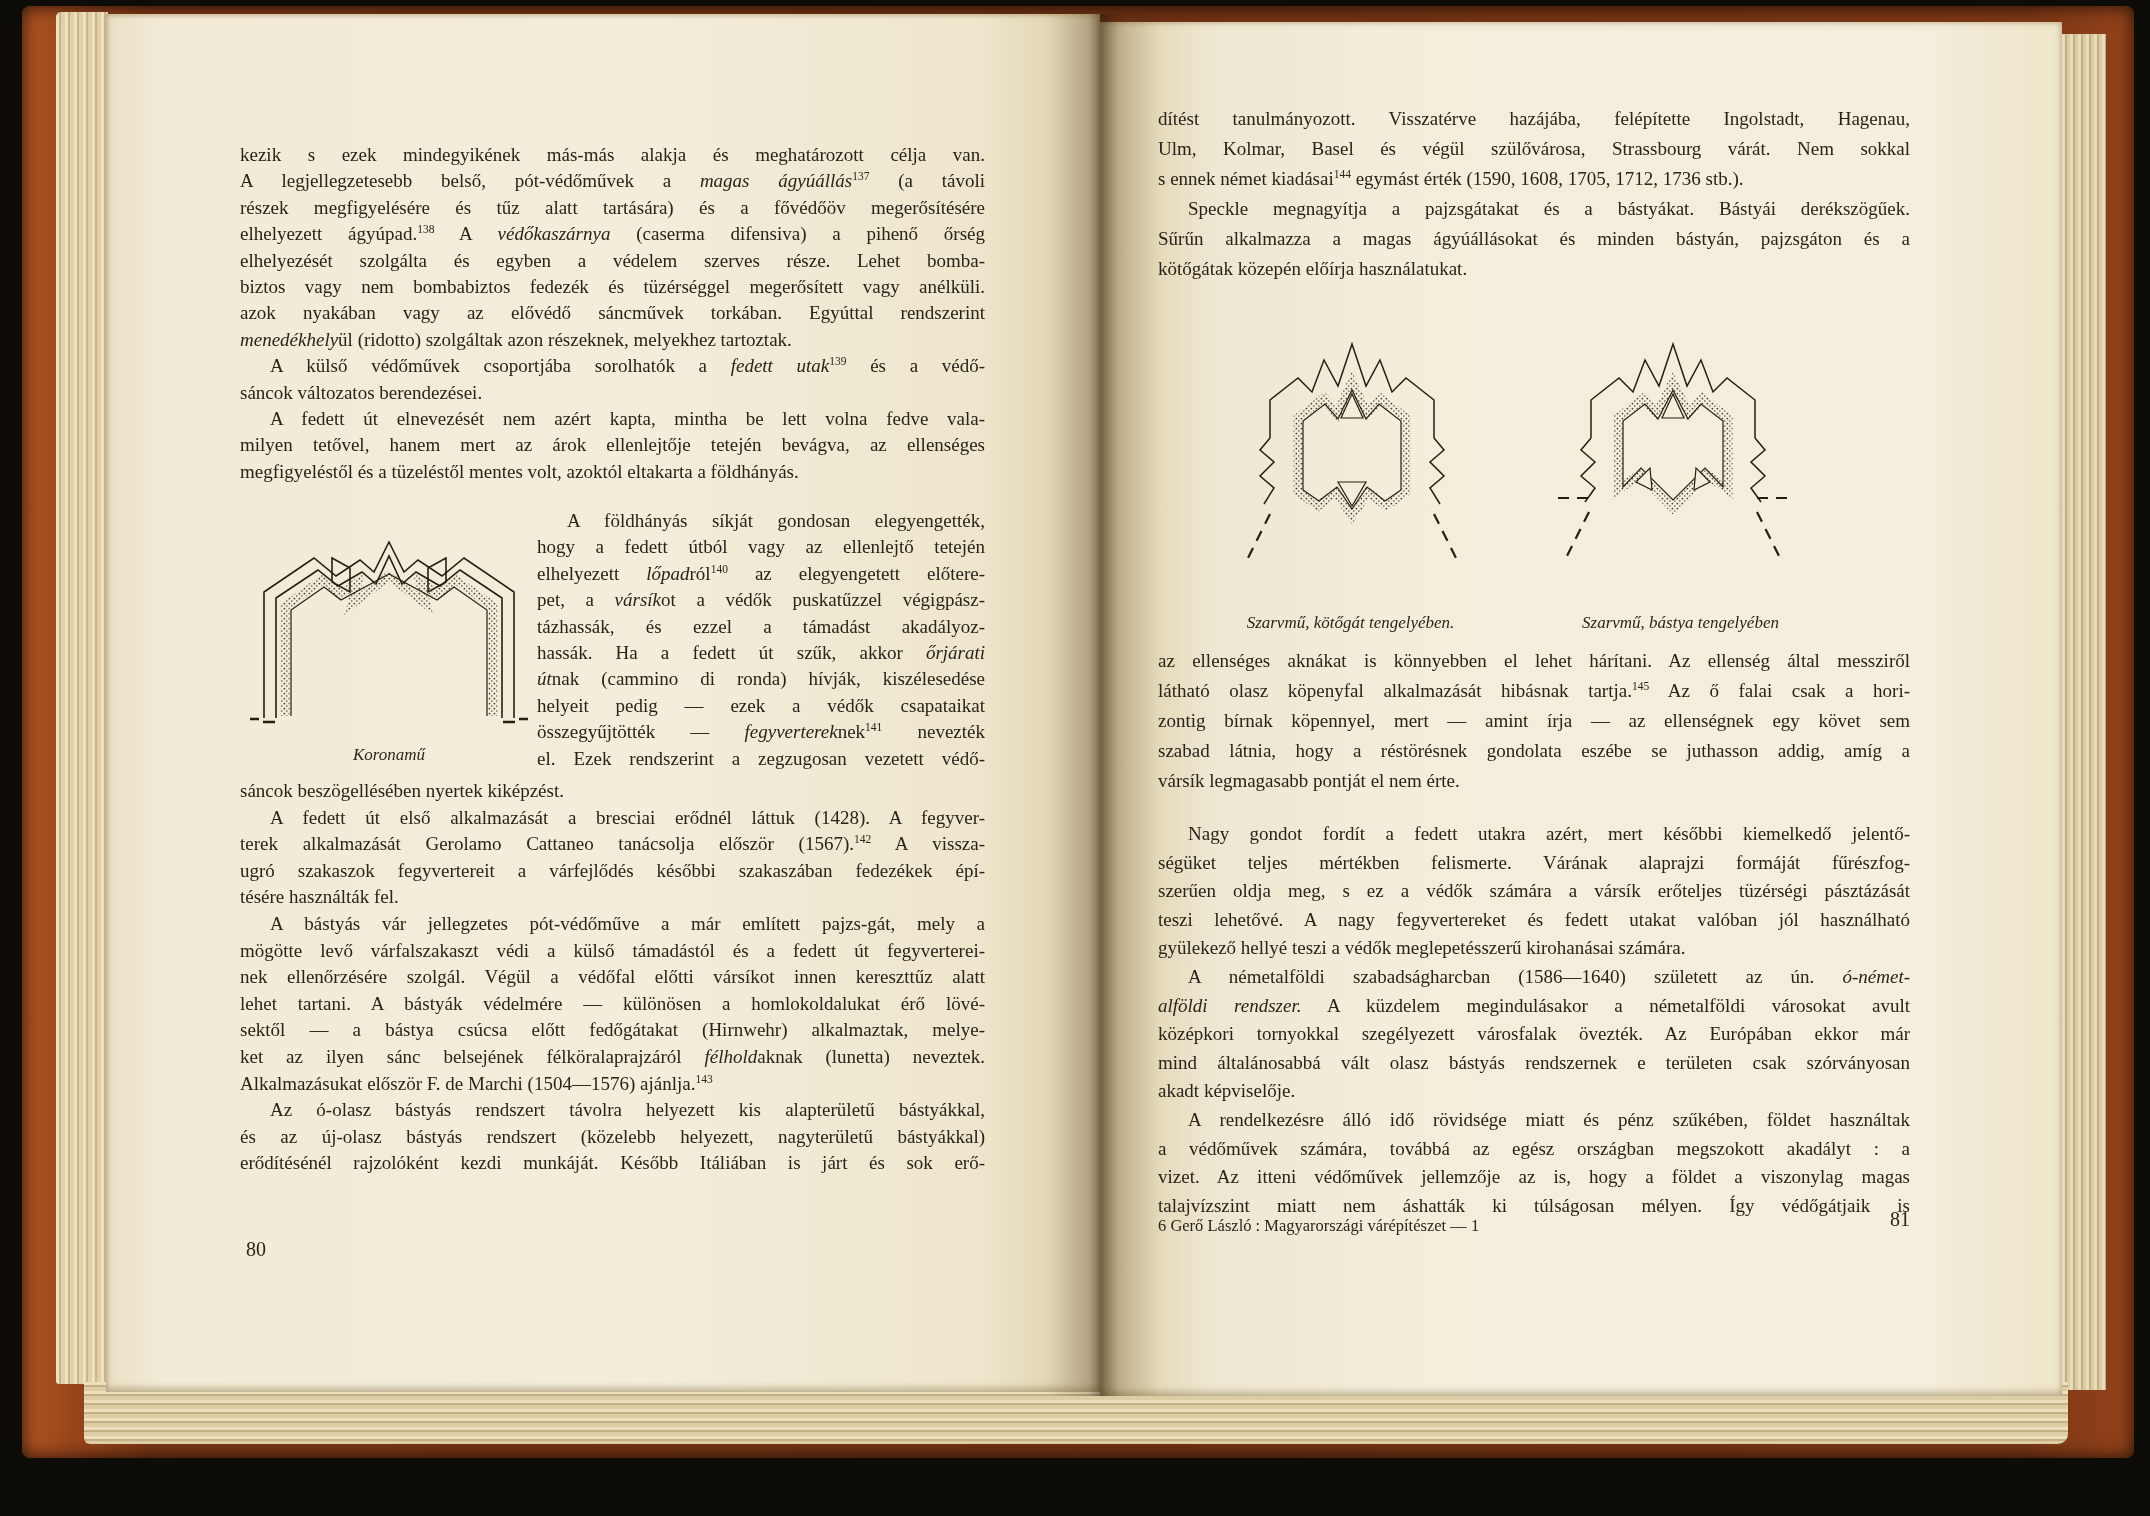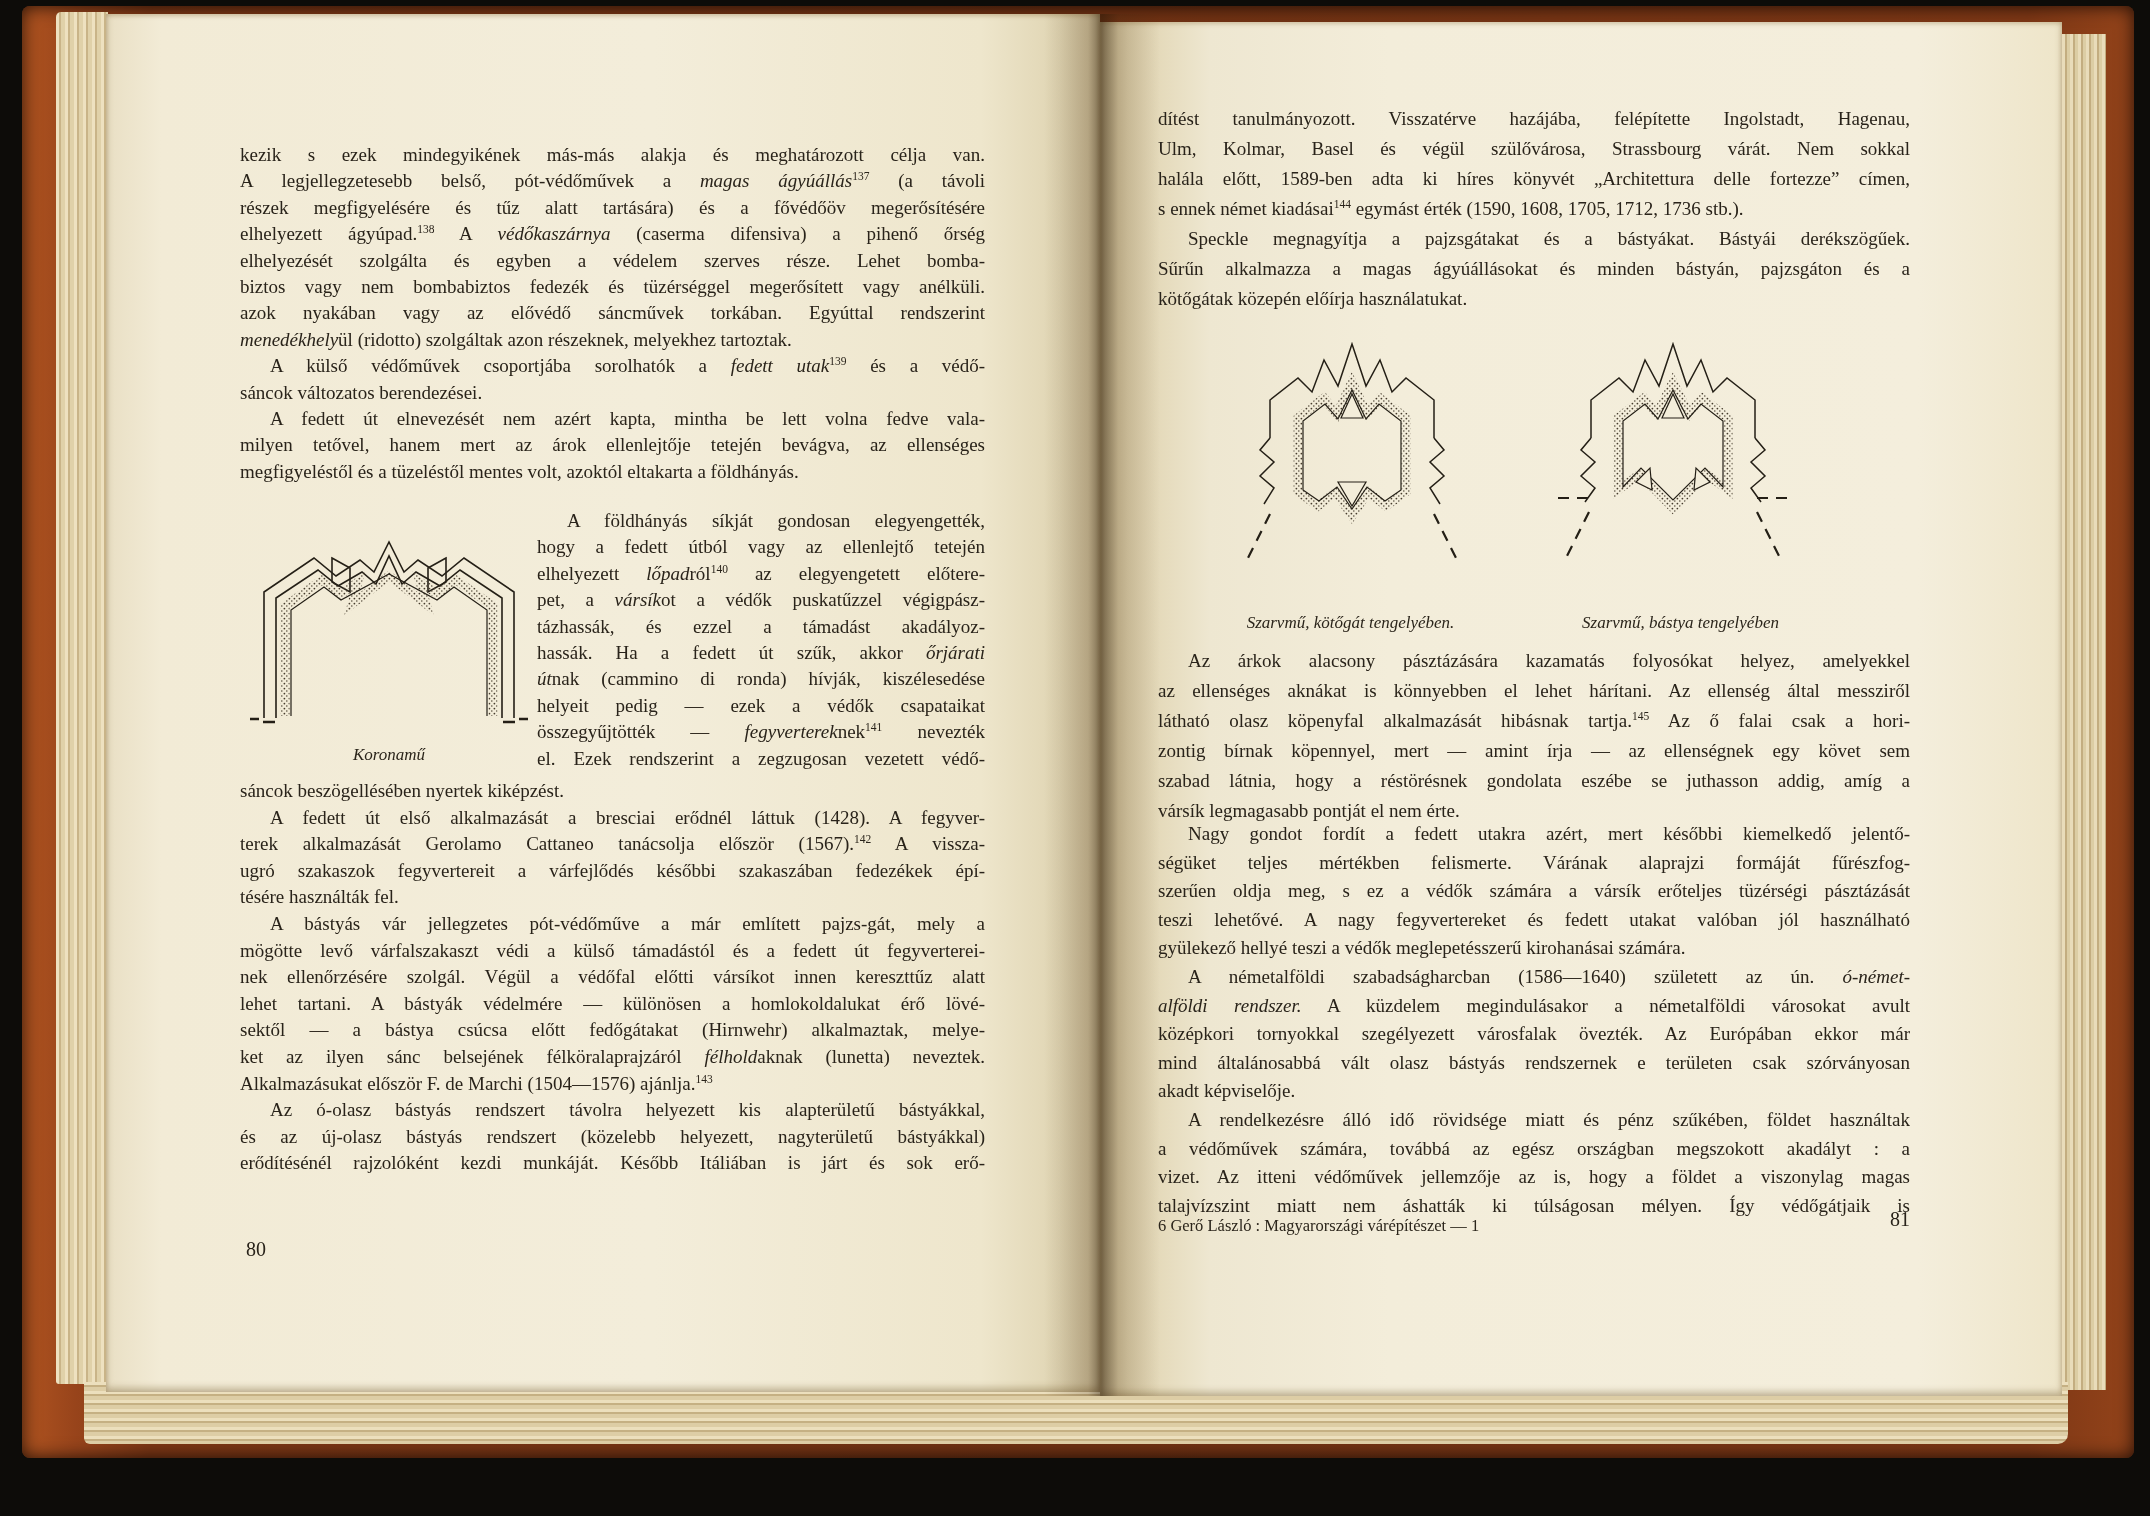--- a/index.html
+++ b/index.html
@@ -129,29 +129,27 @@
       <path d="M2,187 h9 M15,190 h12"></path>
       <path d="M255,190 h12 M271,187 h9"></path>
     </g>
   </svg>
 </div>
 <div class="figcap" style="left:248px;top:726px;width:282px;">Koronamű</div>
 
 <div id="rp-top" class="tblock" style="left:1158px;top:104px;width:752px;">
     <div class="tl">dítést tanulmányozott. Visszatérve hazájába, felépítette Ingolstadt, Hagenau,</div>
     <div class="tl">Ulm, Kolmar, Basel és végül szülővárosa, Strassbourg várát. Nem sokkal</div>
-    <div class="tl">halála előtt, 1589-ben adta ki híres könyvét „Architettura delle fortezze” címen,</div>
     <div class="tl end">s ennek német kiadásai<sup>144</sup> egymást érték (1590, 1608, 1705, 1712, 1736 stb.).</div>
     <div class="tl ind">Speckle megnagyítja a pajzsgátakat és a bástyákat. Bástyái derékszögűek.</div>
     <div class="tl">Sűrűn alkalmazza a magas ágyúállásokat és minden bástyán, pajzsgáton és a</div>
     <div class="tl end">kötőgátak közepén előírja használatukat.</div>
   </div>
 
 <div id="rp-mid" class="tblock" style="left:1158px;top:646px;width:752px;">
-    <div class="tl ind">Az árkok alacsony pásztázására kazamatás folyosókat helyez, amelyekkel</div>
     <div class="tl">az ellenséges aknákat is könnyebben el lehet hárítani. Az ellenség által messziről</div>
     <div class="tl">látható olasz köpenyfal alkalmazását hibásnak tartja.<sup>145</sup> Az ő falai csak a hori-</div>
     <div class="tl">zontig bírnak köpennyel, mert — amint írja — az ellenségnek egy követ sem</div>
     <div class="tl">szabad látnia, hogy a réstörésnek gondolata eszébe se juthasson addig, amíg a</div>
     <div class="tl end">vársík legmagasabb pontját el nem érte.</div>
   </div>
 
 <div id="rp-bottom" class="tblock" style="left:1158px;top:820px;width:752px;">
     <div class="tl ind">Nagy gondot fordít a fedett utakra azért, mert későbbi kiemelkedő jelentő-</div>
     <div class="tl">ségüket teljes mértékben felismerte. Várának alaprajzi formáját fűrészfog-</div>

